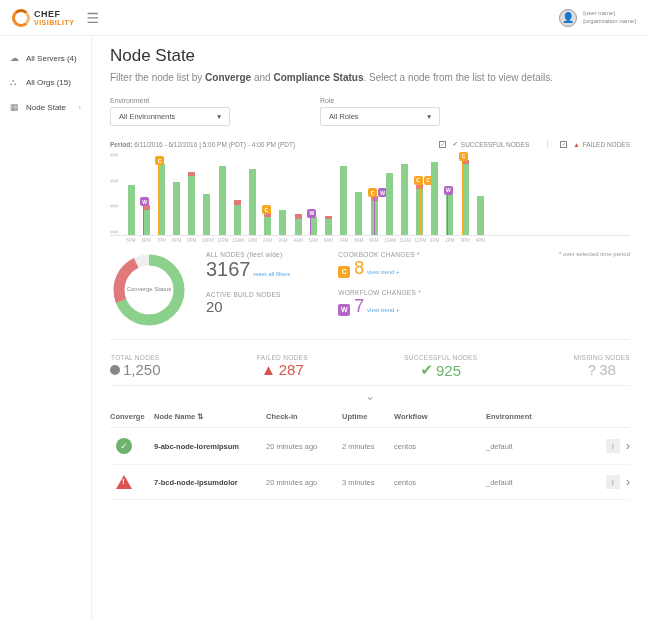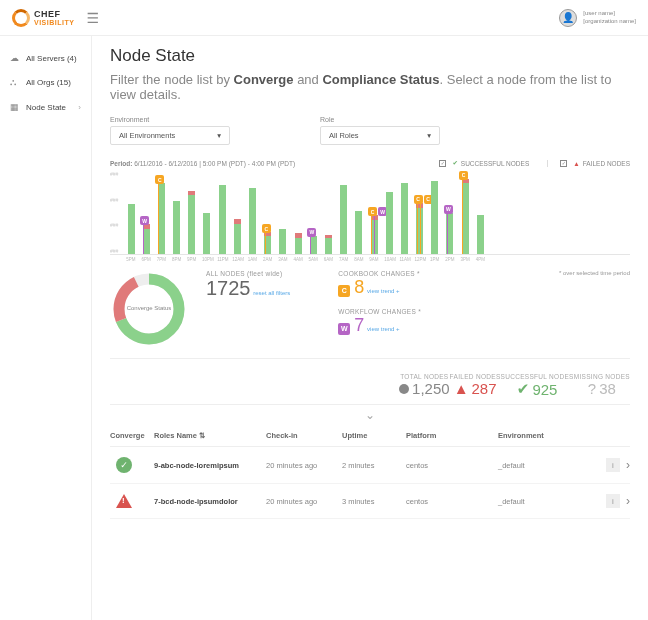--- a/index.html
+++ b/index.html
@@ -22,21 +22,21 @@
 .side-item{display:flex;align-items:center;gap:6px;padding:7px 6px;font-size:8px;color:#444;cursor:pointer}
 .side-item .ico{width:10px;color:#888;font-size:9px}
 .side-item .chev{margin-left:auto;color:#aaa;font-size:8px}
 .main{flex:1;padding:10px 18px}
 .toolbar{display:flex;align-items:center;gap:8px;margin-bottom:12px}
 .search{flex:0 0 340px;border:1px solid #ddd;border-radius:2px;padding:5px 8px;font-size:8px;color:#aaa;display:flex;align-items:center;justify-content:space-between}
 .range{border:1px solid #ddd;border-radius:2px;padding:4px 8px;font-size:7px;color:#666;display:flex;align-items:center;gap:5px;cursor:pointer}
 .iconbtn{width:22px;height:22px;border:1px solid #ddd;border-radius:2px;display:flex;align-items:center;justify-content:center;color:#888;font-size:9px;cursor:pointer}
 .spacer{flex:1}
 h1{font-size:17px;font-weight:400;color:#333;margin-bottom:6px}
-.subtitle{font-size:13px;color:#888;margin-bottom:14px}
+.subtitle{font-size:10px;color:#888;margin-bottom:14px}
 .subtitle b{color:#555;font-weight:700}
 .filters{display:flex;gap:90px;margin-bottom:14px}
 .filter label{display:block;font-size:7px;color:#888;margin-bottom:3px}
 .select{border:1px solid #ddd;border-radius:2px;padding:4px 8px;font-size:7.5px;width:120px;display:flex;justify-content:space-between;align-items:center;cursor:pointer;color:#555}
 .hide-trend{font-size:7.5px;color:#666;display:flex;align-items:center;gap:3px;justify-content:flex-end;margin-bottom:4px;cursor:pointer}
 .hide-trend .x{font-weight:700;font-size:11px}
 .trend-hdr{display:flex;align-items:center;font-size:6.5px;color:#888;margin-bottom:4px}
 .chk{width:7px;height:7px;border:1px solid #888;display:inline-flex;align-items:center;justify-content:center;font-size:5px;margin-right:3px}
 .succ-icon{color:#6fb36f}
 .fail-icon{color:#d9534f}
@@ -65,29 +65,29 @@
 .stat-block .big{font-size:20px;color:#666;font-weight:300}
 .stat-block .med{font-size:15px;color:#666}
 .tiny-link{font-size:6px;color:#5aa9e6;cursor:pointer}
 .badge{width:12px;height:12px;border-radius:2px;display:inline-flex;align-items:center;justify-content:center;font-size:7px;color:#fff;font-weight:700;margin-right:4px}
 .badge.c{background:#f6a623}
 .badge.w{background:#b565c5}
 .colorbig{font-size:18px;font-weight:300}
 .c-color{color:#f6a623}
 .w-color{color:#b565c5}
 .overnote{margin-left:auto;font-size:6px;color:#999}
-.tally{display:flex;justify-content:flex-end;padding:6px 0;border-bottom:1px solid #eee}
+.tally{display:flex;justify-content:space-between;padding:6px 0;border-bottom:1px solid #eee}
 .tally-item{text-align:center}
 .tally-item .lbl{font-size:6.5px;color:#aaa;letter-spacing:.3px}
 .tally-item .val{font-size:15px;font-weight:400;display:flex;align-items:center;justify-content:center;gap:3px}
 .dot{width:10px;height:10px;border-radius:50%}
 .grey{color:#888}.red{color:#d9534f}.green{color:#6fb36f}.lgrey{color:#bbb}
 .expand{text-align:center;color:#aaa;font-size:12px;padding:3px;cursor:pointer}
 .tbl-hdr{display:flex;font-size:7.5px;color:#666;font-weight:700;padding:6px 0;border-bottom:1px solid #eee}
-.col-c{width:44px}.col-n{width:112px}.col-ci{width:76px}.col-u{width:64px}.col-p{width:92px}.col-e{flex:1}
+.col-c{width:44px}.col-n{width:112px}.col-ci{width:76px}.col-u{width:52px}.col-p{width:92px}.col-e{flex:1}
 .row{display:flex;align-items:center;font-size:7.5px;color:#888;padding:10px 0;border-bottom:1px solid #f3f3f3}
 .row .name{font-weight:700;color:#444}
 .status-ok{width:16px;height:16px;border-radius:50%;background:#6fb36f;color:#fff;font-size:9px;display:flex;align-items:center;justify-content:center;margin-left:6px}
 .status-warn{width:0;height:0;border-left:8px solid transparent;border-right:8px solid transparent;border-bottom:14px solid #d9534f;margin-left:6px;position:relative}
 .status-warn::after{content:"!";position:absolute;left:-2px;top:2px;color:#fff;font-size:8px;font-weight:700}
 .row-end{margin-left:auto;display:flex;align-items:center;gap:6px}
 .info-sq{width:14px;height:14px;background:#eee;color:#999;font-size:8px;display:flex;align-items:center;justify-content:center}
 .chev-r{color:#888;font-size:12px;cursor:pointer}
 </style>
 </head>
@@ -369,21 +369,25 @@
     <div class="stats">
       <div class="donut">
         <svg width="78" height="78" viewBox="0 0 78 78">
           <circle cx="39" cy="39" r="30" fill="none" stroke="#eee" stroke-width="11"></circle>
           <circle cx="39" cy="39" r="30" fill="none" stroke="#8bd18b" stroke-width="11" stroke-dasharray="130 188" stroke-dashoffset="0"></circle>
           <circle cx="39" cy="39" r="30" fill="none" stroke="#e07a7a" stroke-width="11" stroke-dasharray="45 188" stroke-dashoffset="-130"></circle>
         </svg>
         <div class="donut-label">Converge Status</div>
       </div>
       <div class="stat-col">
-        <div class="stat-block"><div class="lbl">ALL NODES (fleet wide)</div><span class="big">1725</span> <span class="tiny-link">reset all filters</span></div>
+        <div class="stat-block"><div class="lbl">ALL NODES (fleet wide)</div><span class="big">3167</span> <span class="tiny-link">reset all filters</span></div>
+        <div class="stat-block">
+            <div class="lbl">ACTIVE BUILD NODES</div>
+            <div class="med">20</div>
+          </div>
       </div>
       <div class="stat-col" style="margin-left:30px">
         <div class="stat-block"><div class="lbl">COOKBOOK CHANGES *</div><span class="badge c">C</span><span class="colorbig c-color">8</span> <span class="tiny-link">view trend +</span></div>
         <div class="stat-block"><div class="lbl">WORKFLOW CHANGES *</div><span class="badge w">W</span><span class="colorbig w-color">7</span> <span class="tiny-link">view trend +</span></div>
       </div>
       <div class="overnote">* over selected time period</div>
     </div>
 
     <div class="tally">
       <div class="tally-item">
@@ -412,24 +416,24 @@
           <div class="val lgrey">
             <span>?</span>
             <span>38</span>
           </div>
         </div>
     </div>
     <div class="expand">⌄</div>
 
     <div class="tbl-hdr">
       <div class="col-c">Converge</div>
-      <div class="col-n"><span>Roles Name</span> <span>⇅</span></div>
+      <div class="col-n"><span>Node Name</span> <span>⇅</span></div>
       <div class="col-ci">Check-in</div>
       <div class="col-u">Uptime</div>
-      <div class="col-p">Platform</div>
+      <div class="col-p">Workflow</div>
       <div class="col-e">Environment</div>
     </div>
     <div id="rows">
         <div class="row">
           <div class="col-c">
             <div class="status-ok">✓</div>
           </div>
           <div class="col-n name">9-abc-node-loremipsum</div>
           <div class="col-ci">20 minutes ago</div>
           <div class="col-u">2 minutes</div>

